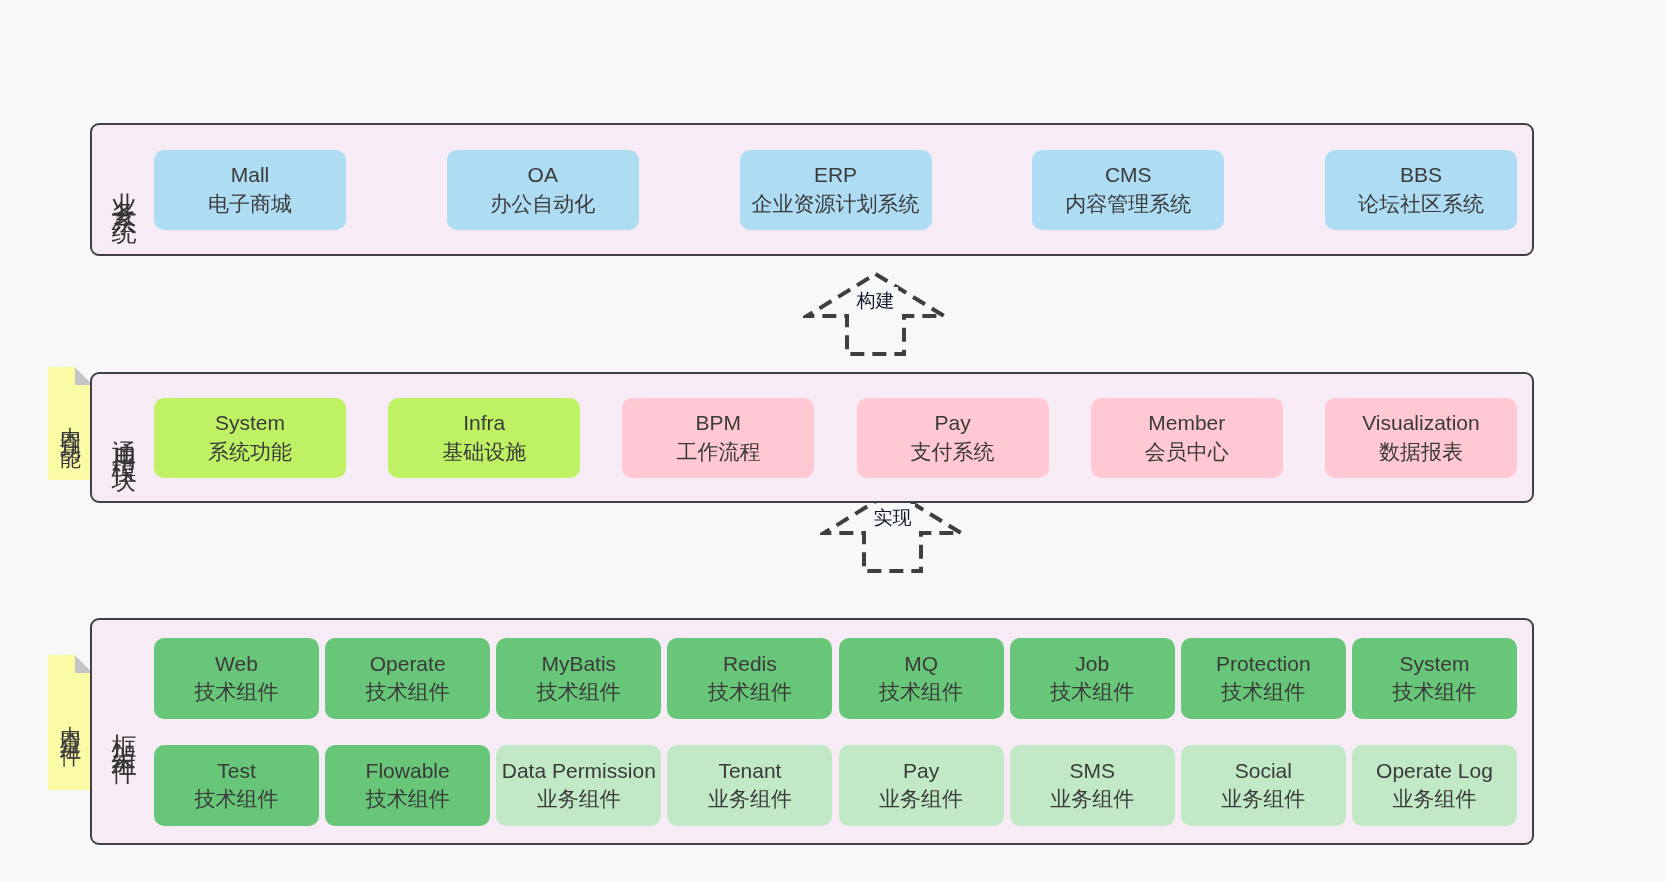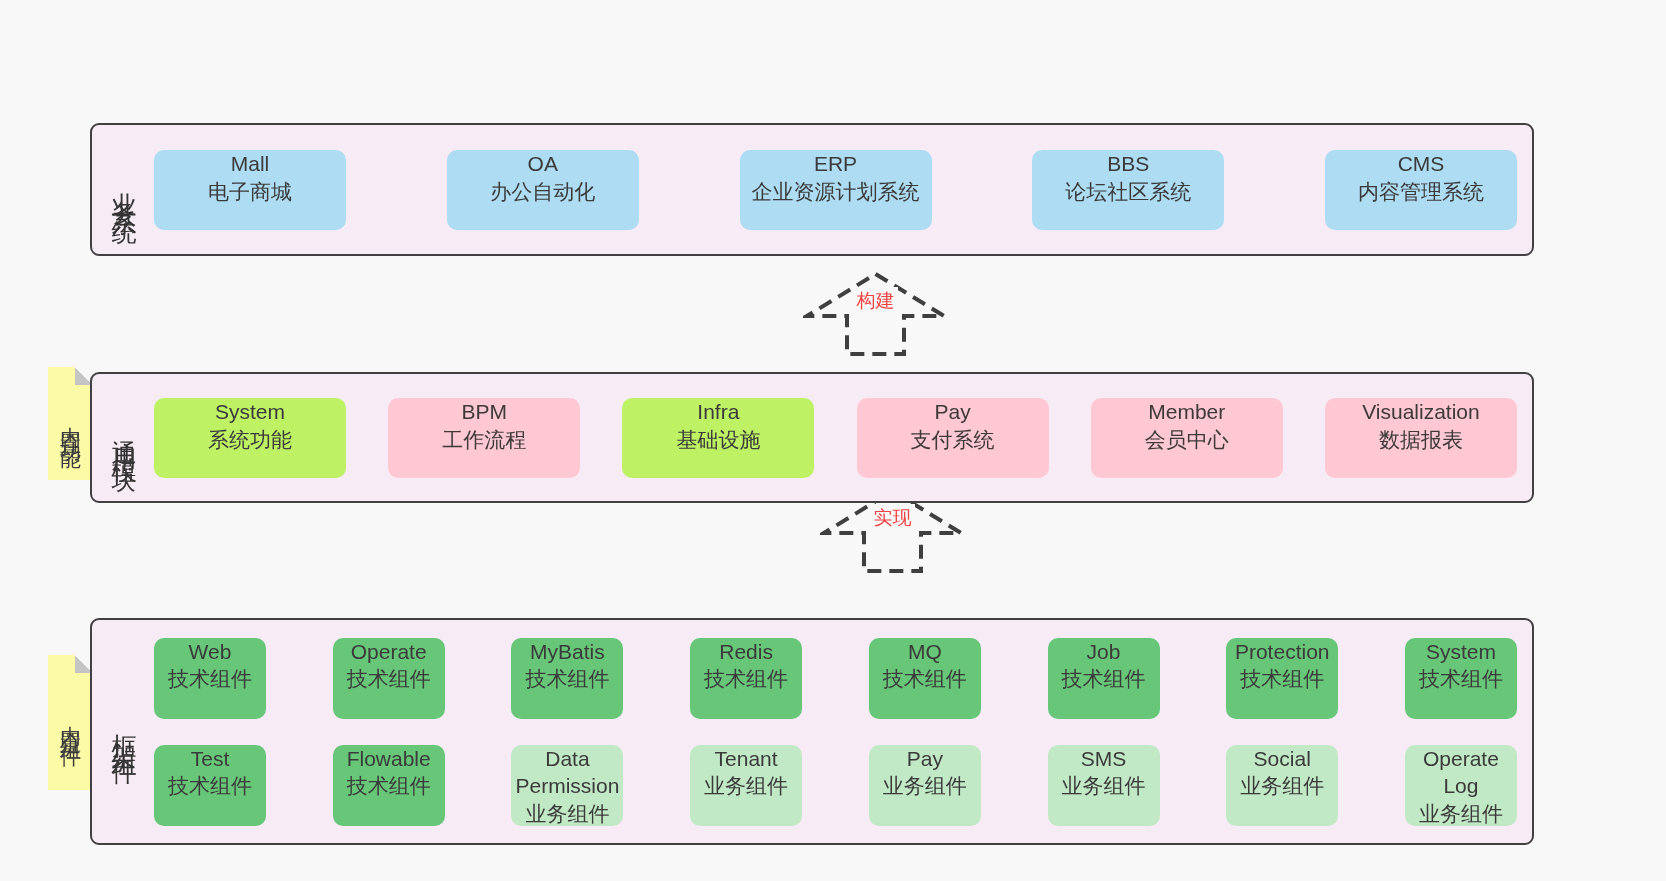--- a/index.html
+++ b/index.html
@@ -30,25 +30,25 @@
     display:flex; align-items:center; justify-content:space-between;
   }
   .rows {
     position:absolute; left:62px; right:15px; top:0; bottom:0;
     display:flex; flex-direction:column; justify-content:center; gap:26px;
   }
   .row { display:flex; justify-content:space-between; }
 
   .box {
     border-radius:10px;
-    display:flex; flex-direction:column; align-items:center; justify-content:flex-start;
+    display:flex; flex-direction:column; align-items:center; justify-content:center;
     text-align:center; line-height:1.38; font-size:21px; color:#3a3a3a;
   }
   .box--wide { width:192px; height:80px; }
-  .box--sm   { width:112px; height:81px; line-height:1.32; }
+  .box--sm   { width:165px; height:81px; line-height:1.32; }
   .box--blue   { background:#aedcf3; }
   .box--red    { background:#bef264; }
   .box--pink   { background:#ffc8d3; }
   .box--green  { background:#68c679; }
   .box--lgreen { background:#c2e9c6; }
 
   .note {
     position:absolute; left:48px; width:45px;
     background:#fbfaa5; z-index:1;
     display:flex; align-items:center; justify-content:center;
@@ -63,21 +63,21 @@
     position:absolute; top:0; right:0; width:18px; height:18px;
     background:linear-gradient(225deg,#f8f8f8 0 50%,#c4c4c4 50% 100%);
   }
 
   .arrow { position:absolute; width:145px; height:88px; z-index:1; }
   .arrow--1 { left:803px; top:270px; }
   .arrow--2 { left:820px; top:487px; }
   .arrow svg { display:block; }
   .arrow-label {
     position:absolute; left:50%; top:17px; transform:translateX(-50%);
-    background:#f8f8f8; padding:1px 3px; font-size:19px; color:#ef4444;
+    background:#f8f8f8; padding:1px 3px; font-size:19px; color:#0f172a;
     white-space:nowrap;
   }
 </style>
 </head>
 <body>
 
 <div class="canvas">
 
   <section class="band band--1">
     <div class="vlabel">
@@ -90,26 +90,26 @@
       </div>
       <div class="box box--wide box--blue">
         <span>OA</span>
         <span>办公自动化</span>
       </div>
       <div class="box box--wide box--blue">
         <span>ERP</span>
         <span>企业资源计划系统</span>
       </div>
       <div class="box box--wide box--blue">
+        <span>CMS</span>
+        <span>内容管理系统</span>
+      </div>
+      <div class="box box--wide box--blue">
         <span>BBS</span>
         <span>论坛社区系统</span>
-      </div>
-      <div class="box box--wide box--blue">
-        <span>CMS</span>
-        <span>内容管理系统</span>
       </div>
     </div>
   </section>
 
   <div class="arrow arrow--1">
     <svg viewBox="0 0 145 88" width="145" height="88">
       <polygon points="72.5,4 141,46 101,46 101,84 44,84 44,46 4,46" fill="none" stroke="#3f3f3f" stroke-width="4" stroke-dasharray="14 8"></polygon>
     </svg>
     <span class="arrow-label">构建</span>
   </div>
@@ -121,27 +121,27 @@
 
   <section class="band band--2">
     <div class="vlabel">
       <span>通用模块</span>
     </div>
     <div class="boxes">
       <div class="box box--wide box--red">
         <span>System</span>
         <span>系统功能</span>
       </div>
-      <div class="box box--wide box--pink">
-        <span>BPM</span>
-        <span>工作流程</span>
-      </div>
       <div class="box box--wide box--red">
         <span>Infra</span>
         <span>基础设施</span>
+      </div>
+      <div class="box box--wide box--pink">
+        <span>BPM</span>
+        <span>工作流程</span>
       </div>
       <div class="box box--wide box--pink">
         <span>Pay</span>
         <span>支付系统</span>
       </div>
       <div class="box box--wide box--pink">
         <span>Member</span>
         <span>会员中心</span>
       </div>
       <div class="box box--wide box--pink">

